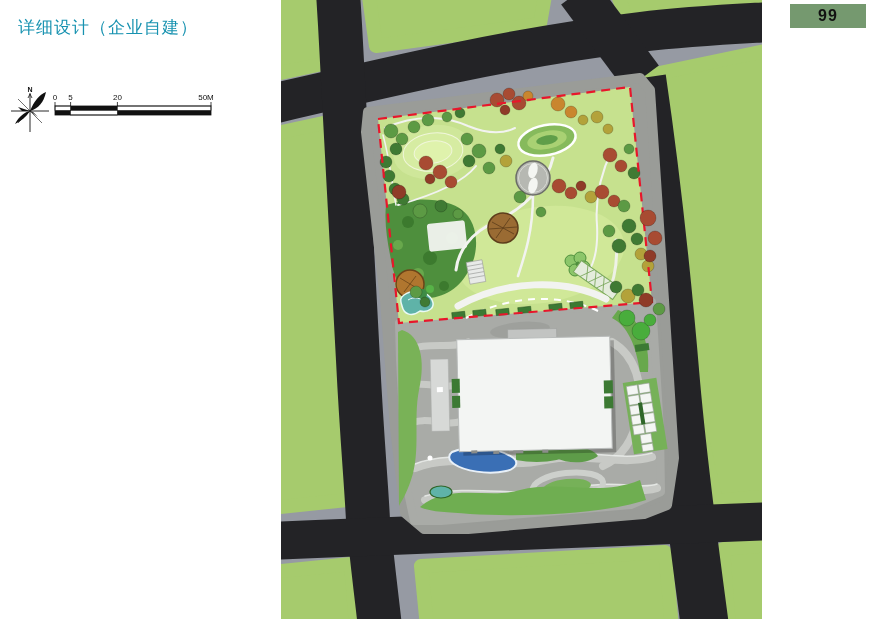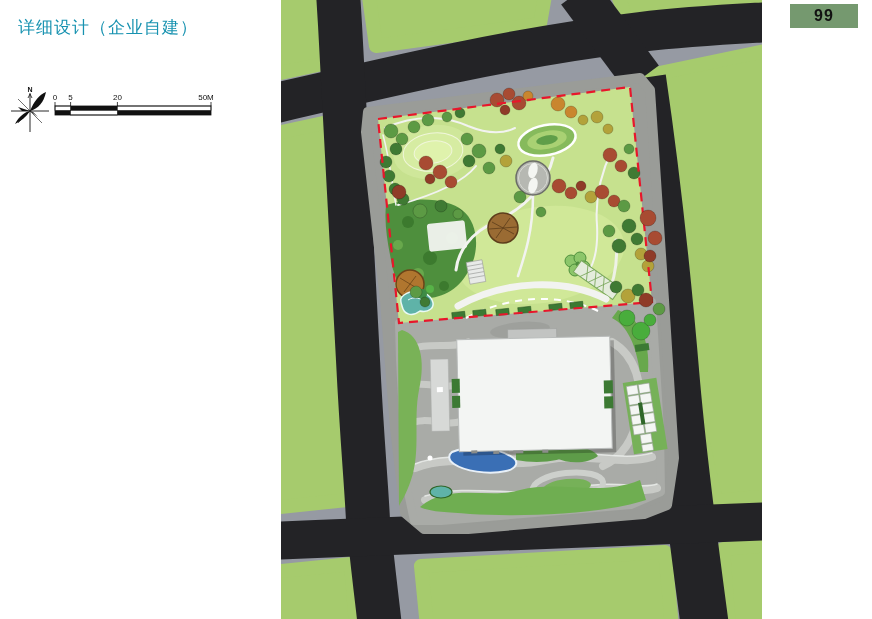--- a/index.html
+++ b/index.html
@@ -3,21 +3,21 @@
 <meta charset="utf-8">
 <style>
   :root{ --paper:#fff; }
   *{margin:0;padding:0;box-sizing:border-box;}
   html,body{width:872px;height:619px;overflow:hidden;background:var(--paper);
     font-family:"Liberation Sans","DejaVu Sans",sans-serif;}
   .sheet{position:relative;width:872px;height:619px;background:var(--paper);}
   .title-block{position:absolute;left:18px;top:16px;color:var(--accent);
     font-weight:normal;font-size:17px;letter-spacing:1px;line-height:1.4;}
   .legend{position:absolute;left:8px;top:83px;}
-  .badge{position:absolute;left:790px;top:4px;width:68px;height:24px;
+  .badge{position:absolute;left:790px;top:4px;width:76px;height:24px;
     background:var(--badge_bg);color:var(--badge_text);font-size:16px;font-weight:bold;
     display:flex;align-items:center;justify-content:center;letter-spacing:1px;}
   .map{position:absolute;left:281px;top:0;width:481px;height:619px;overflow:hidden;}
   svg text.sl{font-size:8px;fill:#111;font-family:"Liberation Sans",sans-serif;}
   svg text.nl{font-size:7px;font-weight:bold;fill:#111;}
   
   .f-parcel{fill:var(--parcel)} .f-walk{fill:var(--walk)} .s-road{stroke:var(--road)}
   .f-ring{fill:var(--ring)} .f-plaza{fill:var(--plaza)} .f-lawn{fill:var(--lawn)}
   .f-forest{fill:var(--forest)} .f-hedge{fill:var(--hedge)} .f-bldg{fill:var(--building)}
   .f-water{fill:var(--water)} .f-teal{fill:var(--teal)}

